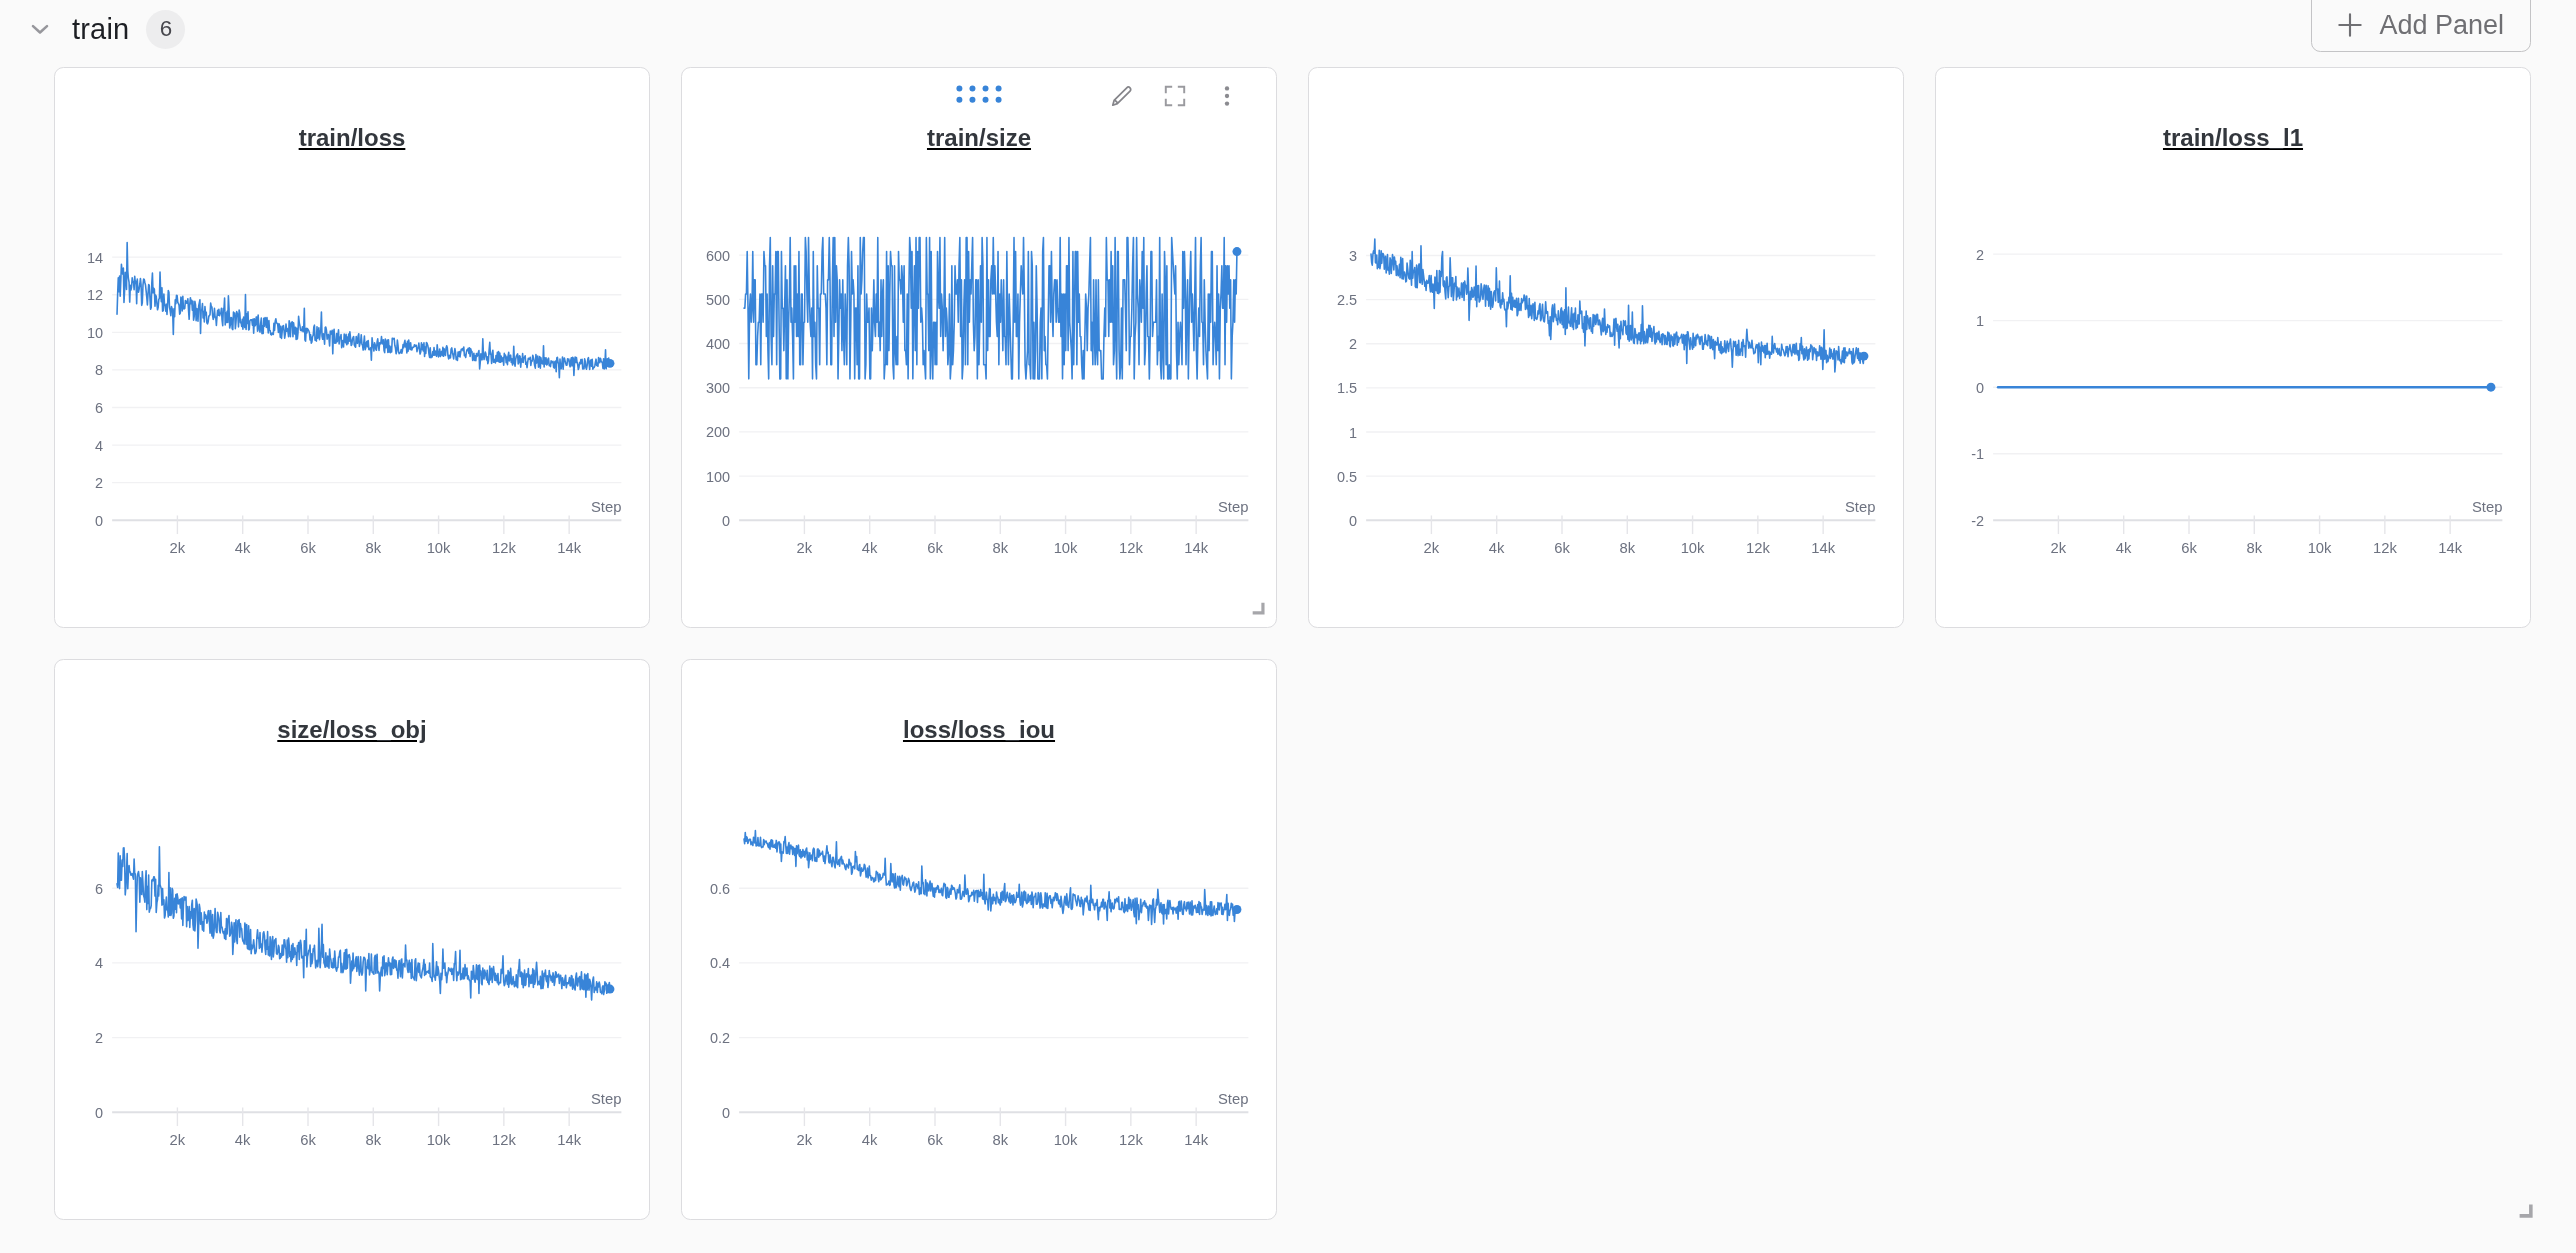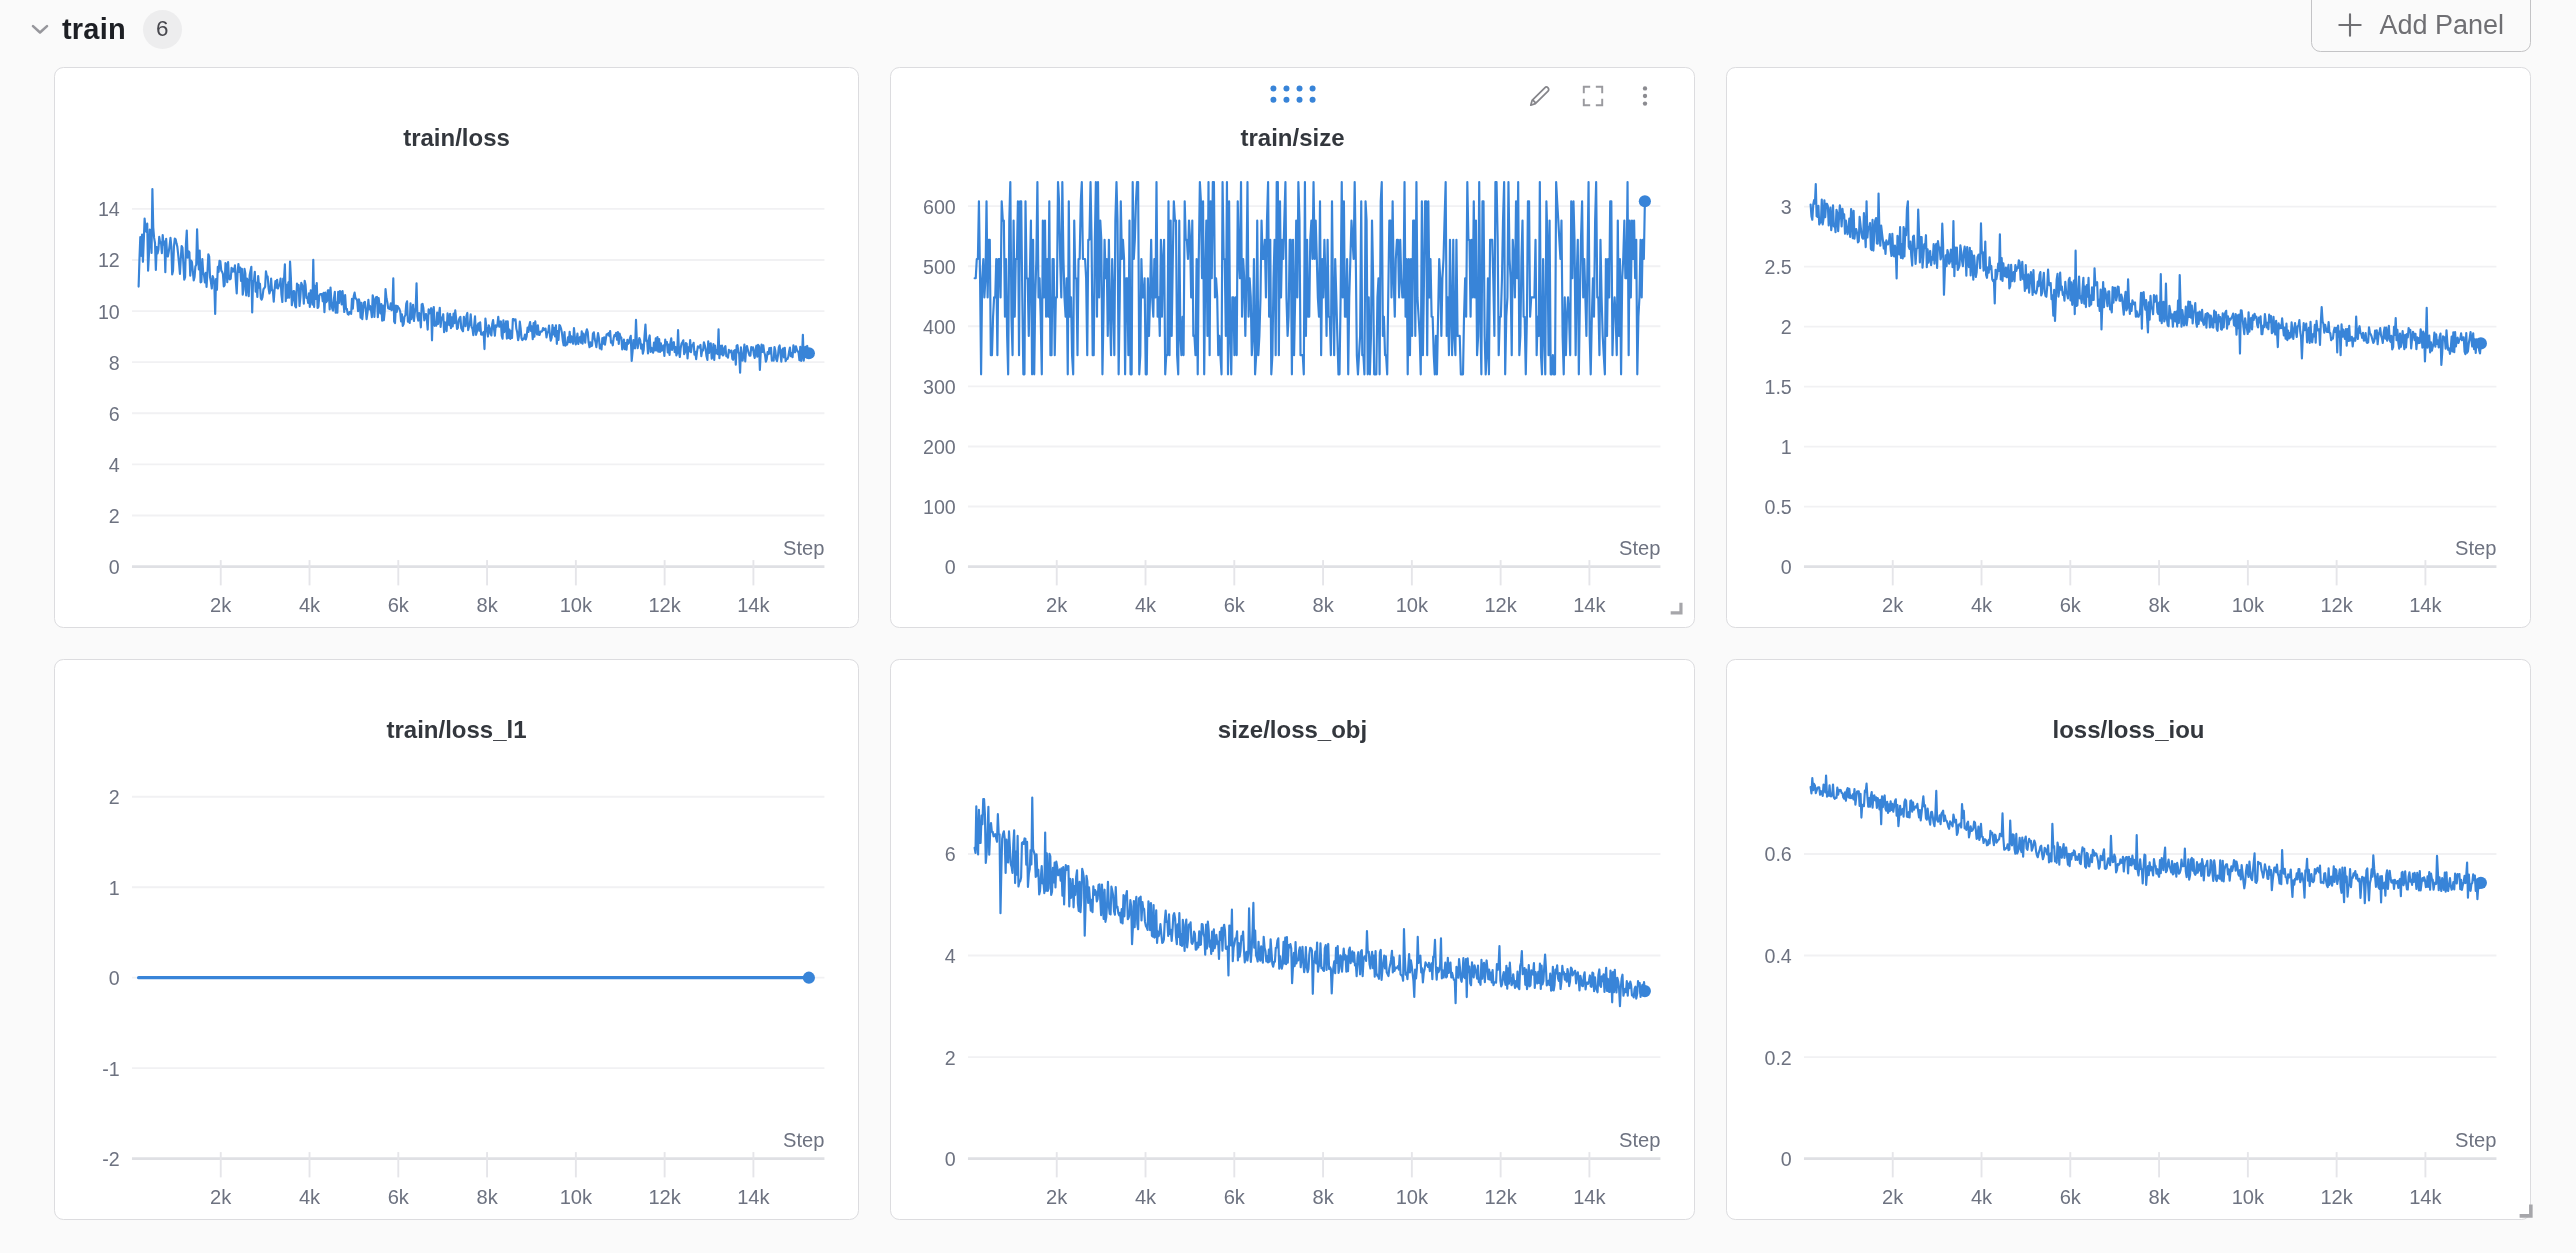--- a/index.html
+++ b/index.html
@@ -18,21 +18,21 @@
     padding-left: 24px;
     position: relative;
   }
   .chevron {
     width: 32px; height: 32px;
     display: flex; align-items: center; justify-content: center;
     cursor: pointer;
   }
   .section-title {
     font-size: 29px; color: #1d1f24;
-    margin-left: 6px; font-weight: 700;
+    margin-left: 16px; font-weight: 400;
     letter-spacing: 0.2px;
   }
   .badge {
     margin-left: 17px;
     background: #ededee; color: #47474d;
     font-size: 22.4px;
     min-width: 39px; height: 39px; border-radius: 19.6px;
     display: flex; align-items: center; justify-content: center;
     padding: 0 7.5px;
   }
@@ -43,23 +43,24 @@
     padding: 11.2px 26px 0 22.4px;
     background: transparent;
     border: 1.9px solid #c4c4c6; border-radius: 9.4px;
     color: #6f6f73; font-size: 27px;
     font-family: "Liberation Sans", sans-serif;
     cursor: pointer;
   }
   
   .panels {
     display: grid;
-    grid-template-columns: repeat(3, 1fr);
+    grid-template-columns: repeat(4, 1fr);
     gap: 31px;
     padding: 9.4px 45px 0 54px;
+    text-decoration: underline;
   }
   .panel {
     position: relative;
     background: #ffffff;
     border: 1.9px solid #dcdcdf;
     border-radius: 9.4px;
     height: 561px;
   }
   .panel-title {
     text-align: center;

